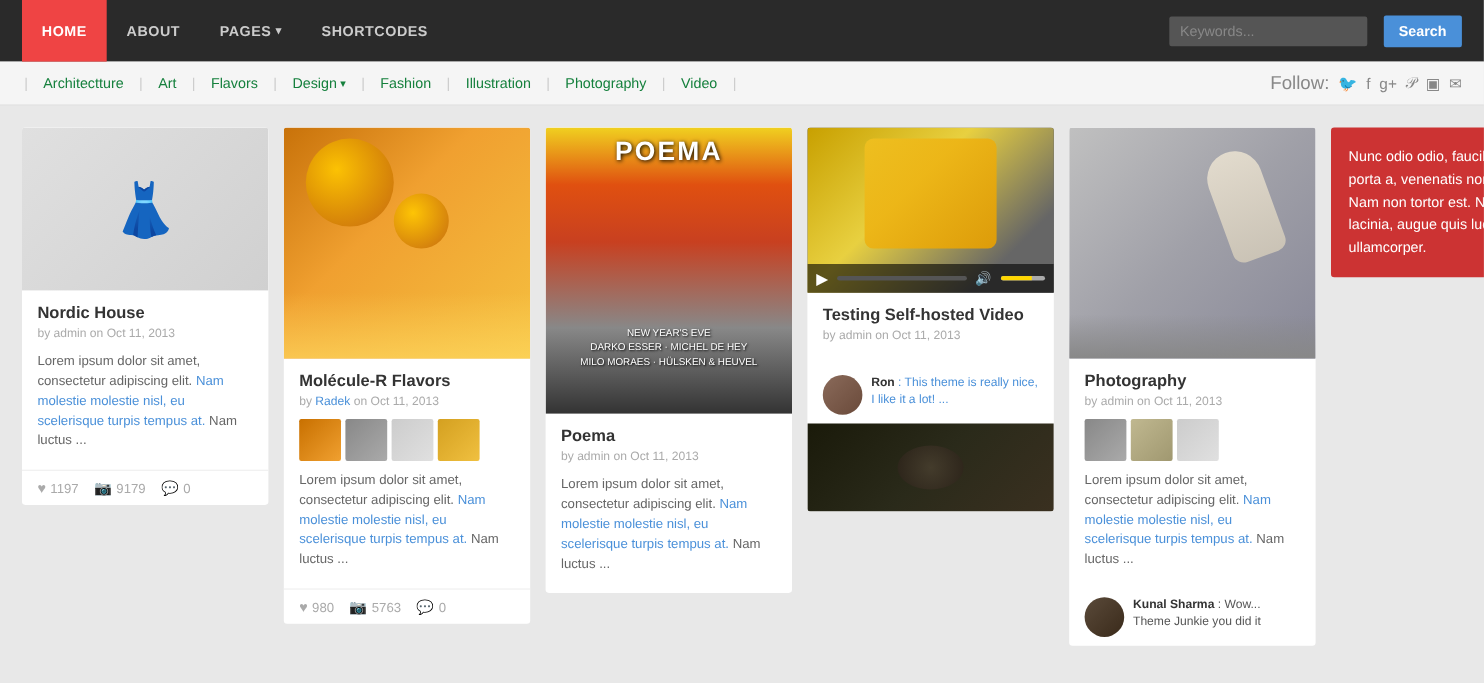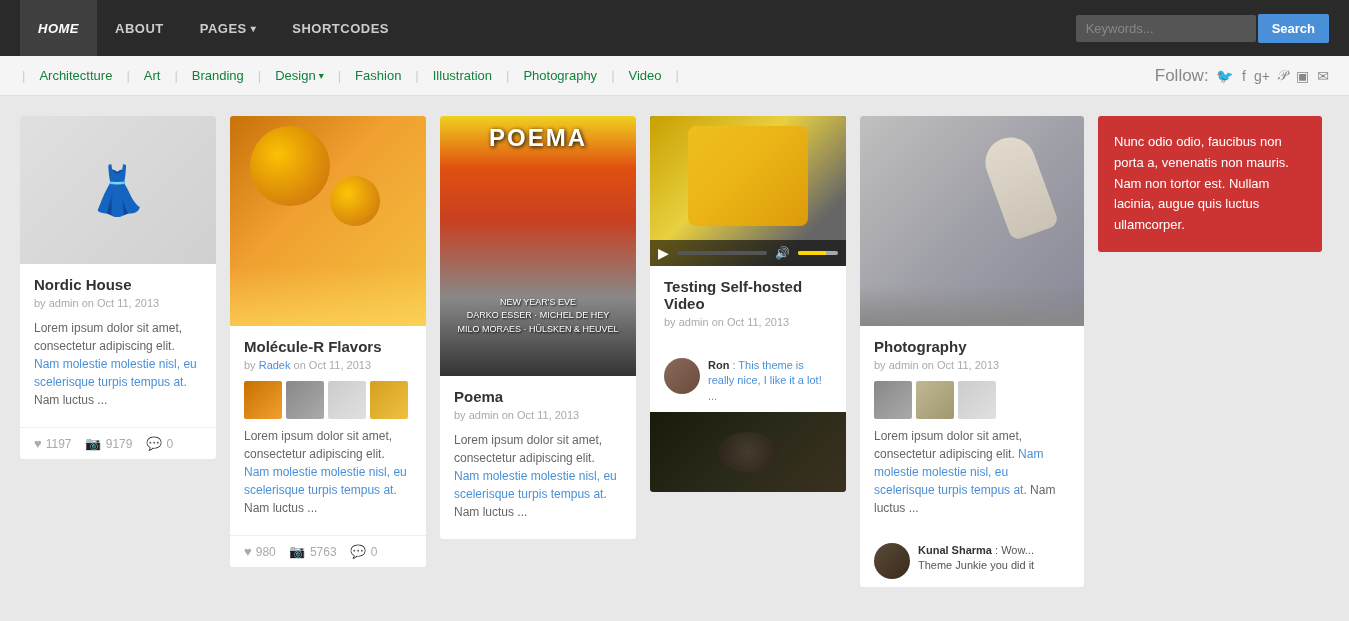--- a/index.html
+++ b/index.html
@@ -34,32 +34,31 @@
       height: 56px;
       display: flex;
       align-items: center;
       font-size: 13px;
       font-weight: bold;
       letter-spacing: 0.5px;
       cursor: pointer;
       text-transform: uppercase;
     }
     .nav-item.active {
-      background: #404040;
+      background: #ef4444;
       color: white;
-      font-style: italic;
     }
     .nav-item .arrow {
       margin-left: 4px;
       font-size: 10px;
     }
     .search-area {
       display: flex;
       align-items: center;
-      gap: 2px;
+      gap: 15px;
       margin-left: auto;
     }
     .search-input {
       background: #555;
       border: none;
       color: #aaa;
       padding: 6px 10px;
       width: 180px;
       font-size: 13px;
       border-radius: 2px;
@@ -130,21 +129,21 @@
       display: flex;
       gap: 14px;
       align-items: flex-start;
     }
 
     
     .card {
       background: white;
       border-radius: 3px;
       overflow: hidden;
-      width: 196px;
+      width: 224px;
       flex-shrink: 0;
     }
     .card-img {
       width: 100%;
       height: 150px;
       object-fit: cover;
     }
     .card-body {
       padding: 12px 14px;
     }
@@ -384,21 +383,21 @@
   </div>
 </header>
 
 <nav class="subnav">
   <div class="subnav-items">
     <span class="subnav-sep">|</span>
     <a class="subnav-item">Architectture</a>
     <span class="subnav-sep">|</span>
     <a class="subnav-item">Art</a>
     <span class="subnav-sep">|</span>
-    <a class="subnav-item">Branding</a>
+    <a class="subnav-item">Flavors</a>
     <span class="subnav-sep">|</span>
     <a class="subnav-item">
       <span>Design</span>
       <span class="arrow">▾</span>
     </a>
     <span class="subnav-sep">|</span>
     <a class="subnav-item">Fashion</a>
     <span class="subnav-sep">|</span>
     <a class="subnav-item">Illustration</a>
     <span class="subnav-sep">|</span>

